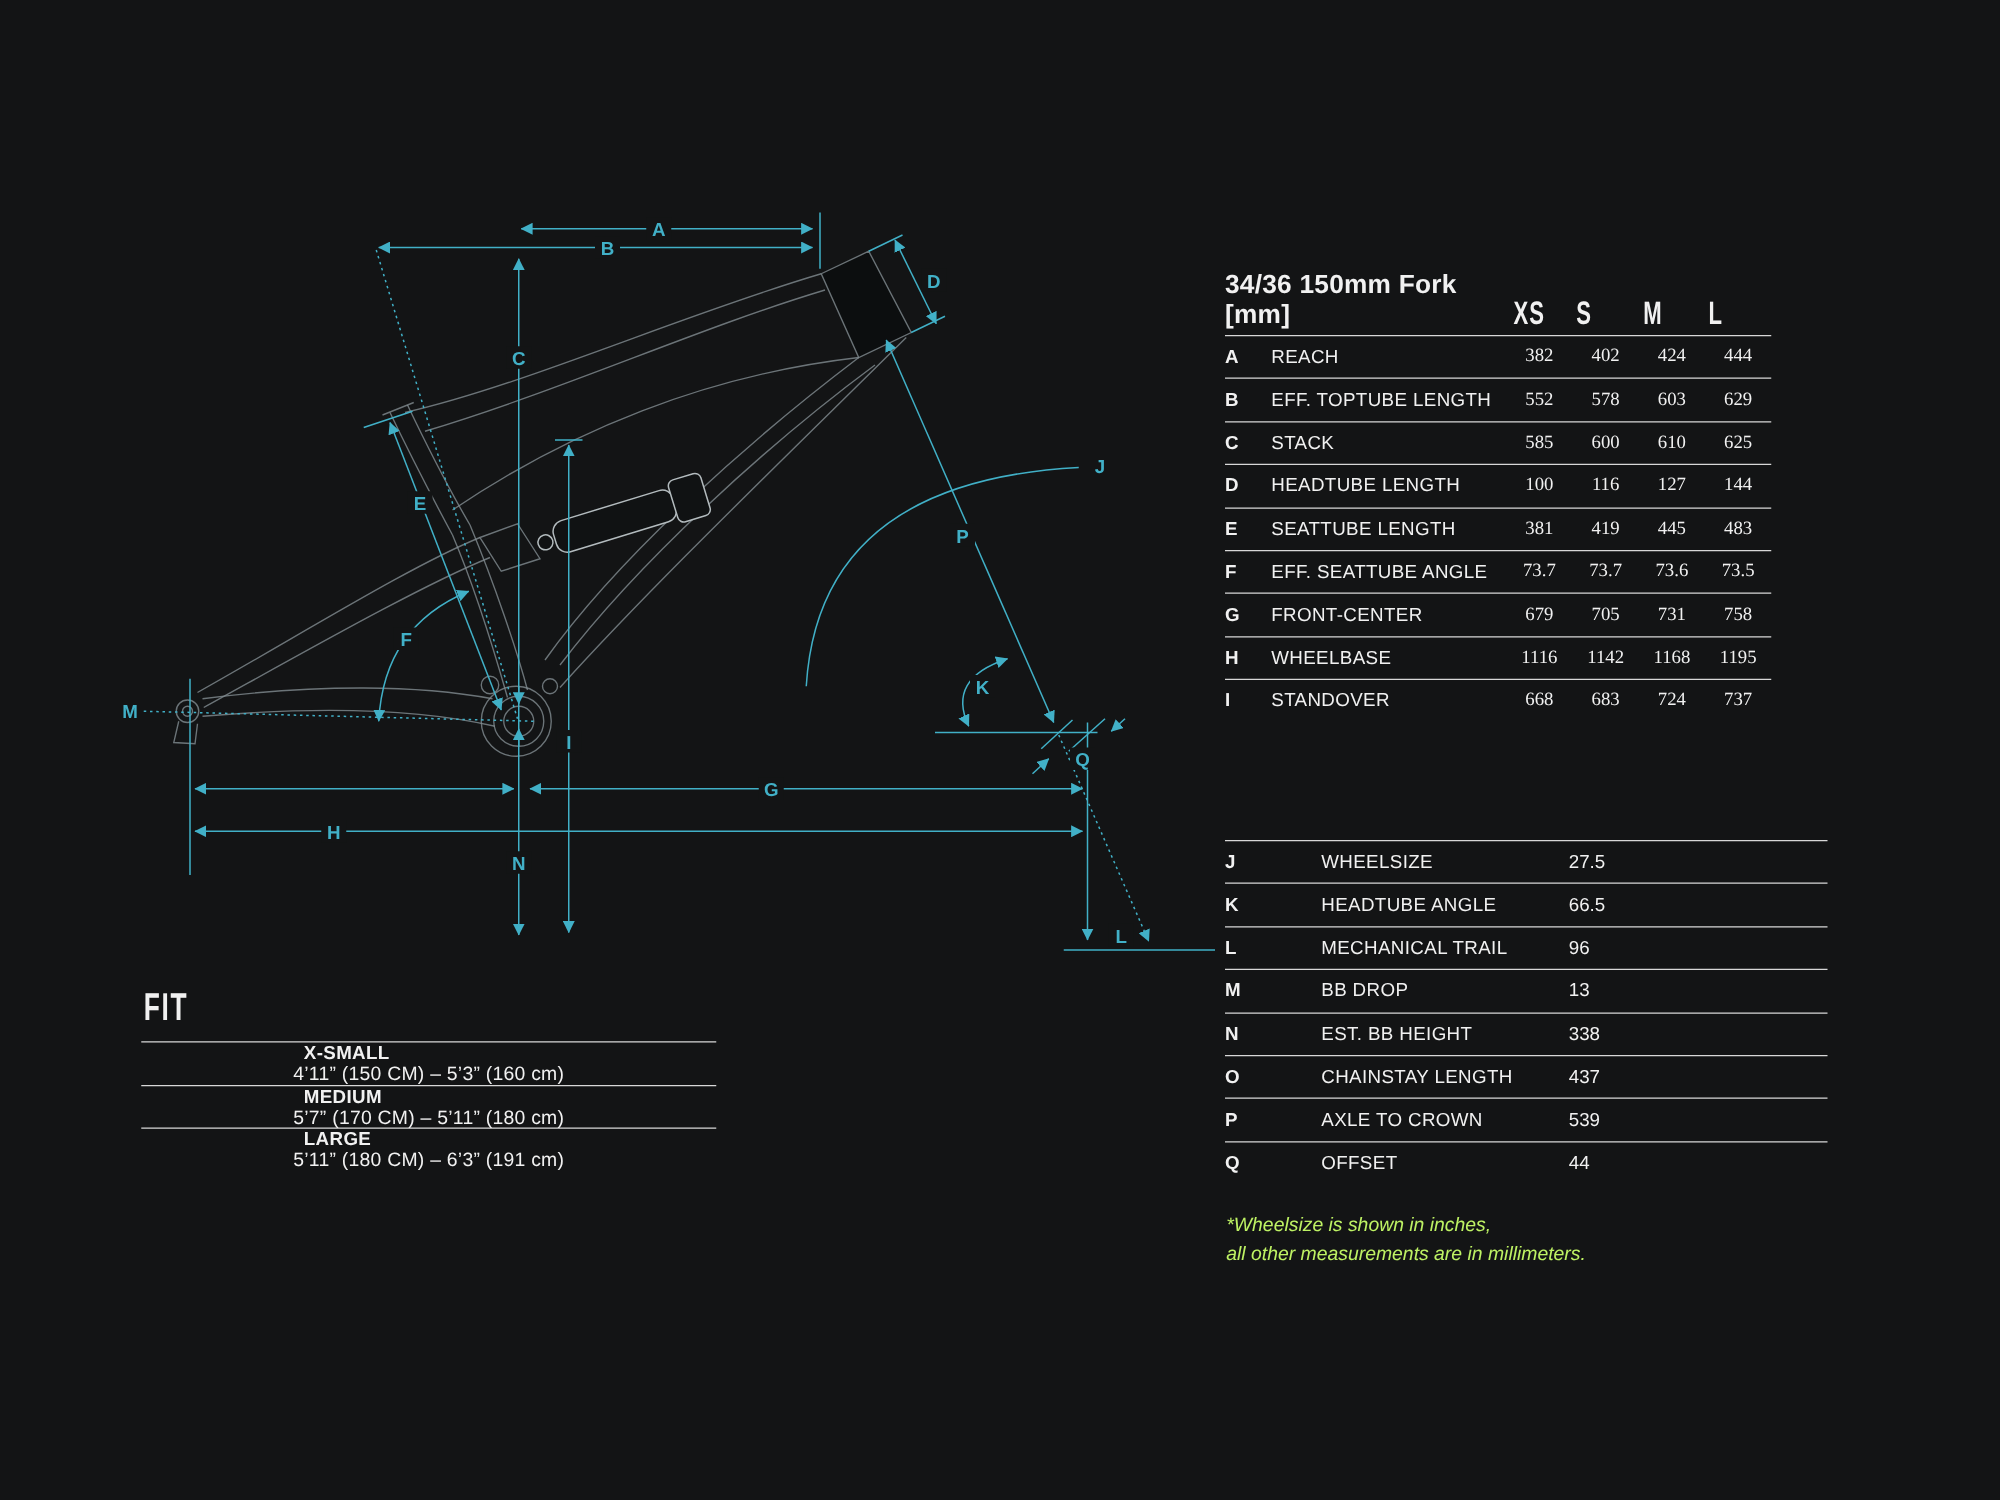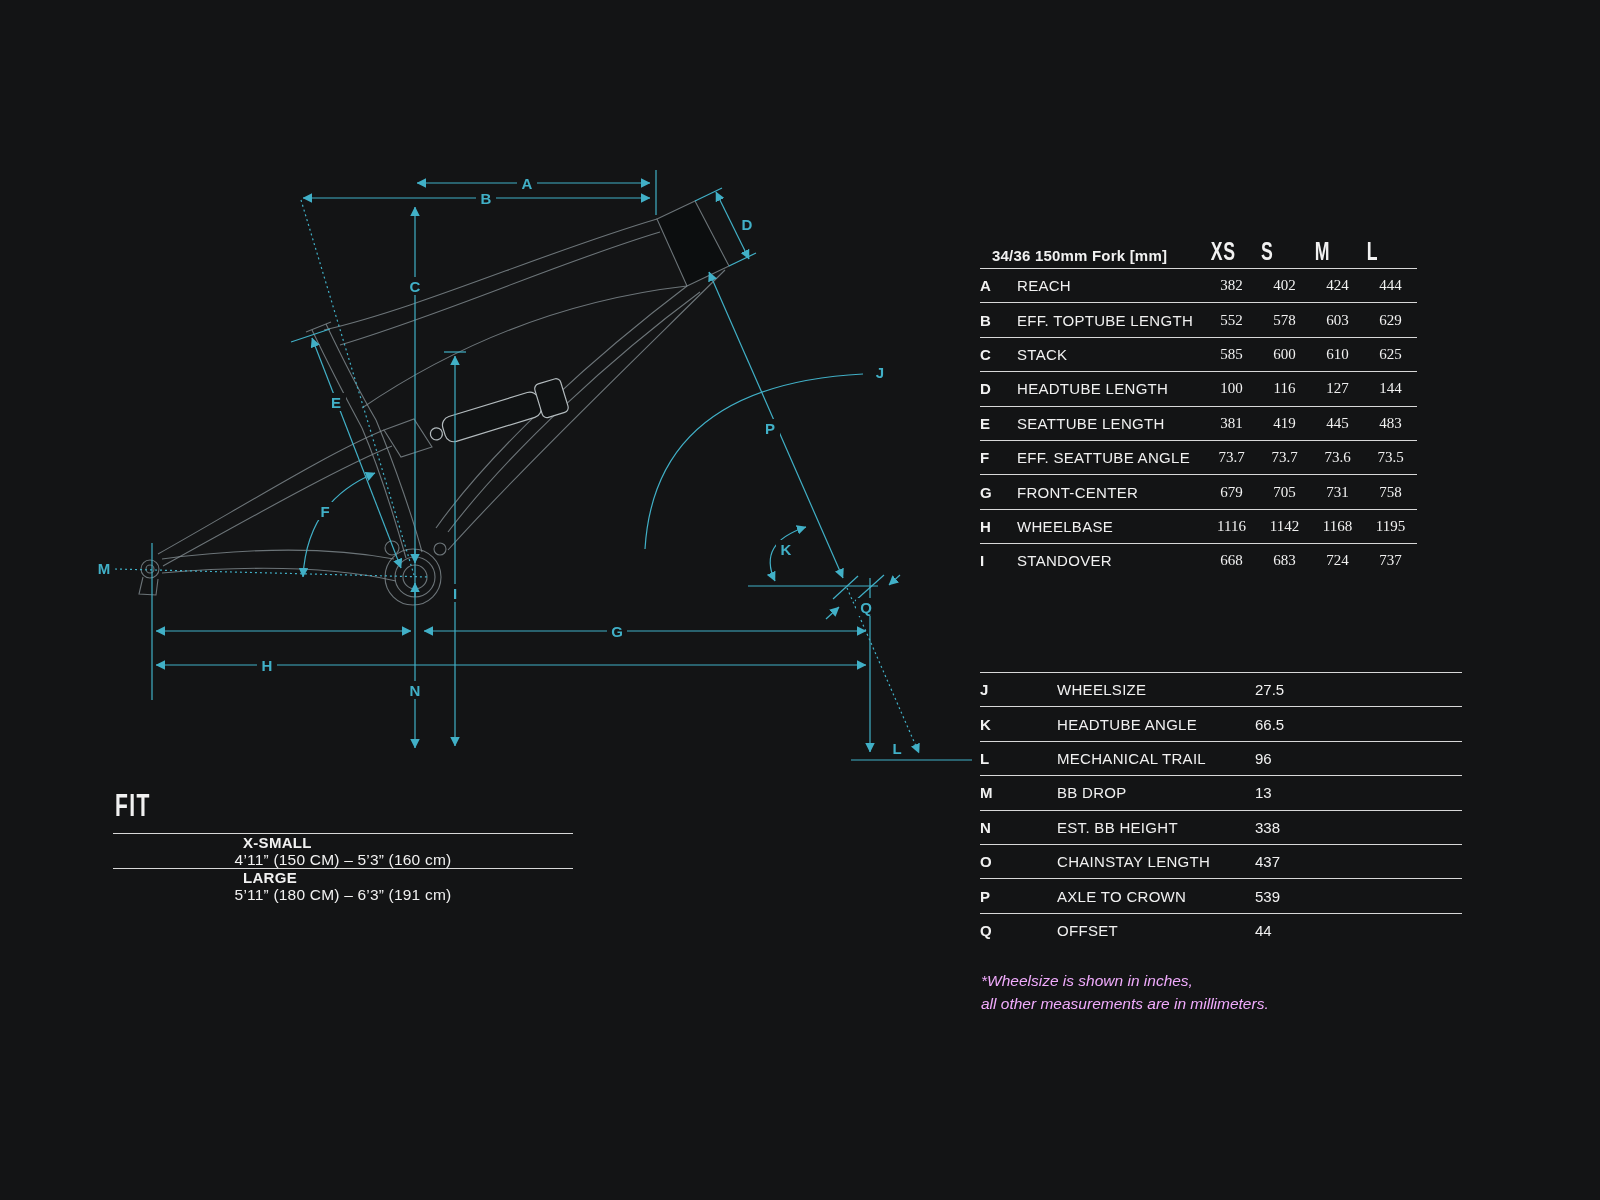--- a/index.html
+++ b/index.html
@@ -1,41 +1,41 @@
 <!DOCTYPE html>
 <html><head>
 <meta charset="utf-8">
 <style>
   html,body{margin:0;padding:0;background:#0d0e0f;}
   .stage{position:relative;width:1600px;height:1200px;background:#131415;overflow:hidden;
          font-family:"Liberation Sans",sans-serif;color:#f1f1f1;}
   
   .geo-table{position:absolute;left:980px;top:224px;width:437px;}
   .geo-head{display:flex;align-items:flex-end;height:40px;padding-bottom:4px;}
-  .geo-title{flex:1;font-size:15px;font-weight:700;letter-spacing:.2px;margin-left:12px;}
+  .geo-title{flex:1;font-size:21px;font-weight:700;letter-spacing:.2px;}
   .size-col{width:53px;text-align:left;}
   .cond{display:inline-block;transform:scaleX(.68);transform-origin:center;
         font-weight:700;font-size:26px;letter-spacing:1px;line-height:1;}
   .grow{display:flex;align-items:center;height:33.4px;border-top:1px solid rgba(233,233,233,.92);}
   .letter{width:37px;font-weight:700;font-size:15px;}
   .rlabel{flex:1;font-size:15px;letter-spacing:.3px;}
   .val{width:53px;text-align:center;font-size:15px;font-family:Liberation Serif, serif;}
   .detail-table{position:absolute;left:980px;top:672px;width:482px;}
   .detail-table .rlabel{flex:0 0 198px;margin-left:40px;}
   .dval{font-size:15px;}
   
   .fit{position:absolute;left:113px;top:790px;width:460px;}
   .fit-title{font-size:31px;font-weight:700;letter-spacing:2px;transform:scaleX(.68);
              transform-origin:left center;margin:0 0 12px 2px;line-height:1;}
   .fit .grow{height:33.6px;flex-direction:column;}
   .fit-label{width:200px;font-weight:700;font-size:15px;letter-spacing:.3px;}
   .fit-value{flex:1;font-size:15.5px;letter-spacing:.2px;}
   
   .footnote{position:absolute;left:981px;top:969px;font-style:italic;font-size:15.5px;
-            line-height:23px;color:#f0abfc;}
+            line-height:23px;color:#bef264;}
   
   .diagram{position:absolute;left:70px;top:150px;}
   .fr{stroke:#828c91;stroke-opacity:.8;stroke-width:1.1;fill:none;}
   .frf{fill:#0c0e0f;}
   .shk{stroke:#b3bbbe;stroke-width:1.2;fill:#101213;}
   .dl{stroke:#41b0c7;stroke-width:1.2;fill:none;}
   .dt{stroke-dasharray:2 3;}
   .lb{fill:#131415;}
   .lt{fill:#41b0c7;font:600 15px "Liberation Sans",sans-serif;text-anchor:middle;}
 </style>
@@ -314,20 +314,24 @@
 
   <div class="fit">
     <div class="fit-title">FIT</div>
     <div id="fit-rows">
   <div class="grow">
     <span class="fit-label">X-SMALL</span>
     <span class="fit-value">4’11” (150 CM) – 5’3” (160 cm)</span>
   </div>
 
 
+  <div class="grow">
+    <span class="fit-label">MEDIUM</span>
+    <span class="fit-value">5’7” (170 CM) – 5’11” (180 cm)</span>
+  </div>
 
   <div class="grow">
     <span class="fit-label">LARGE</span>
     <span class="fit-value">5’11” (180 CM) – 6’3” (191 cm)</span>
   </div>
 </div>
   </div>
 
   <div class="footnote">
     <div>*Wheelsize is shown in inches,</div>

